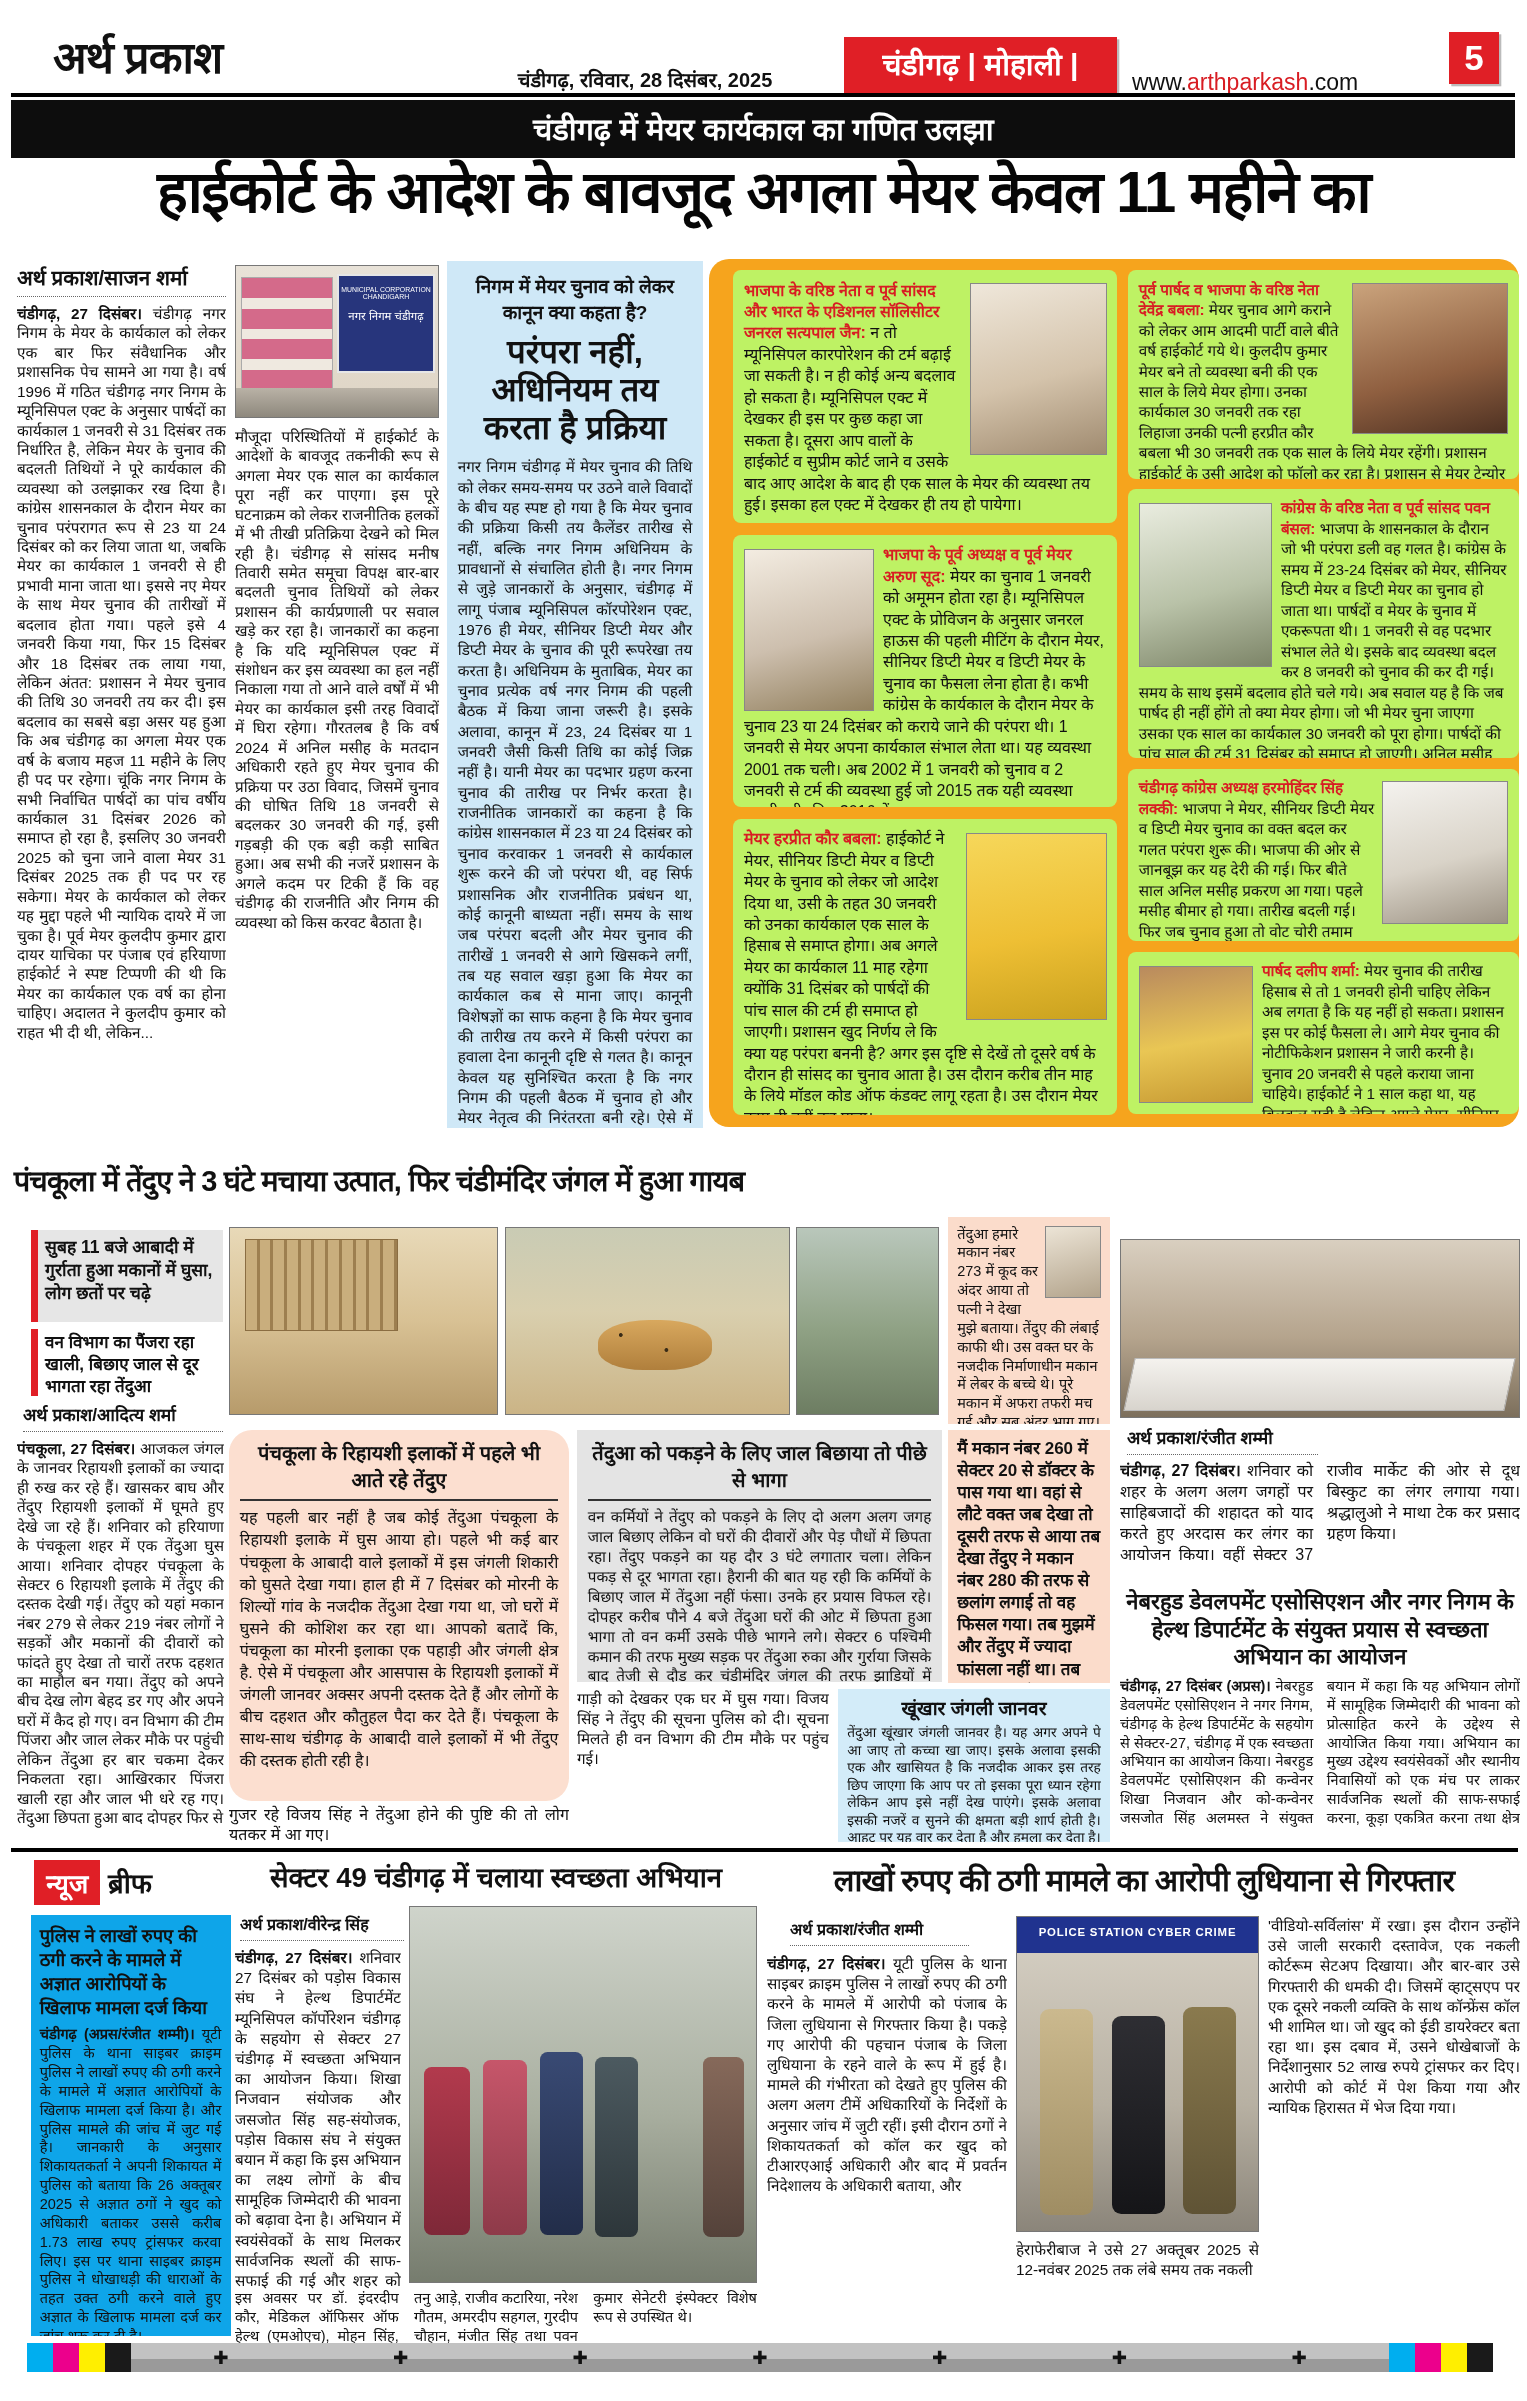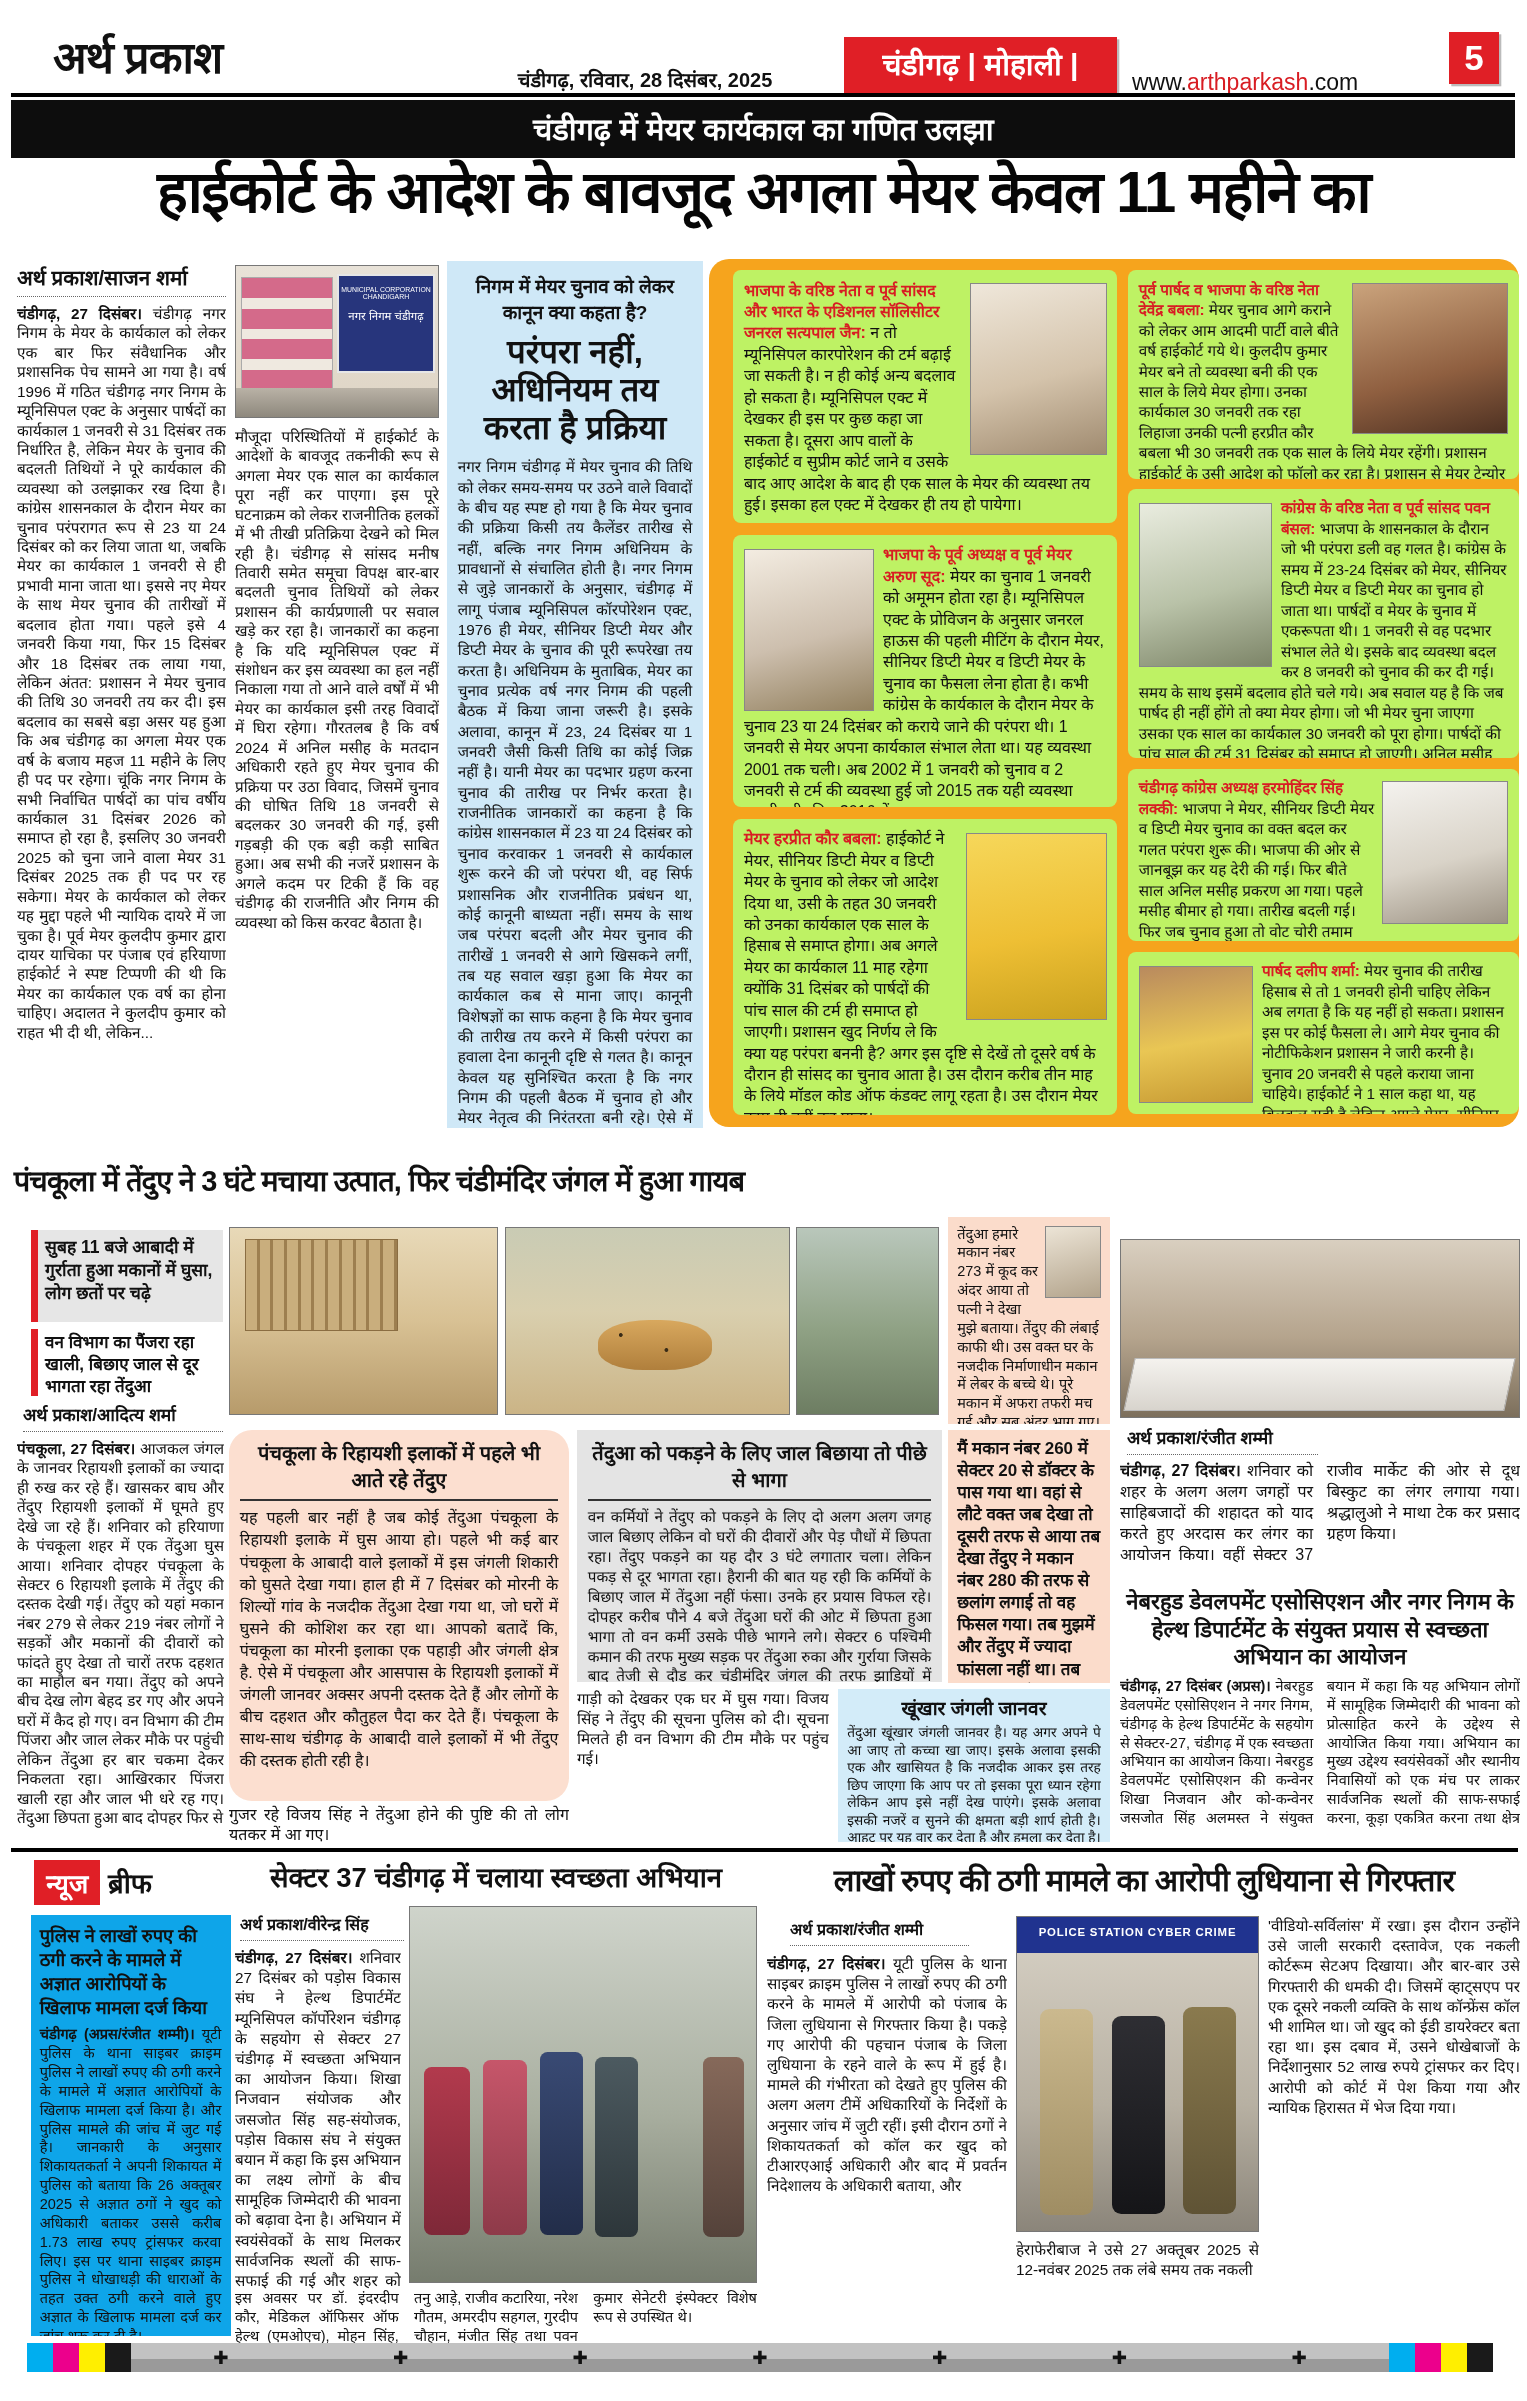--- a/index.html
+++ b/index.html
@@ -180,21 +180,21 @@
     <span style="font-size:27.5px;font-weight:900;">ब्रीफ</span>
   </div>
   <div class="abs clip" style="left:30.5px;top:1915px;width:200px;height:421px;background:#0ea5e9;padding:9.2px;">
     <div class="b" style="font-size:18.3px;line-height:1.3;margin-bottom:6.1px;">पुलिस ने लाखों रुपए की ठगी करने के मामले में अज्ञात आरोपियों के खिलाफ मामला दर्ज किया</div>
     <div class="just" style="font-size:14.5px;line-height:1.3;">
       <span class="b">चंडीगढ़ (अप्रस/रंजीत शम्मी)।</span>
       <span>यूटी पुलिस के थाना साइबर क्राइम पुलिस ने लाखों रुपए की ठगी करने के मामले में अज्ञात आरोपियों के खिलाफ मामला दर्ज किया है। और पुलिस मामले की जांच में जुट गई है। जानकारी के अनुसार शिकायतकर्ता ने अपनी शिकायत में पुलिस को बताया कि 26 अक्तूबर 2025 से अज्ञात ठगों ने खुद को अधिकारी बताकर उससे करीब 1.73 लाख रुपए ट्रांसफर करवा लिए। इस पर थाना साइबर क्राइम पुलिस ने धोखाधड़ी की धाराओं के तहत उक्त ठगी करने वाले हुए अज्ञात के खिलाफ मामला दर्ज कर जांच शुरू कर दी है।</span>
     </div>
   </div>
 
-  <div class="abs ctr" style="left:233px;top:1858px;width:526px;font-size:27.5px;font-weight:900;">सेक्टर 37 चंडीगढ़ में चलाया स्वच्छता अभियान</div>
+  <div class="abs ctr" style="left:233px;top:1858px;width:526px;font-size:27.5px;font-weight:900;">सेक्टर 49 चंडीगढ़ में चलाया स्वच्छता अभियान</div>
   <div class="abs byline" style="left:240px;top:1913px;width:164px;font-size:16px;">अर्थ प्रकाश/वीरेन्द्र सिंह</div>
   <div class="abs just clip" style="left:235px;top:1948px;width:166px;height:342px;font-size:15.3px;line-height:1.32;">
     <span class="b">चंडीगढ़, 27 दिसंबर।</span>
     <span>शनिवार 27 दिसंबर को पड़ोस विकास संघ ने हेल्थ डिपार्टमेंट म्यूनिसिपल कॉर्पोरेशन चंडीगढ़ के सहयोग से सेक्टर 27 चंडीगढ़ में स्वच्छता अभियान का आयोजन किया। शिखा निजवान संयोजक और जसजोत सिंह सह-संयोजक, पड़ोस विकास संघ ने संयुक्त बयान में कहा कि इस अभियान का लक्ष्य लोगों के बीच सामूहिक जिम्मेदारी की भावना को बढ़ावा देना है। अभियान में स्वयंसेवकों के साथ मिलकर सार्वजनिक स्थलों की साफ-सफाई की गई और शहर को स्वच्छ रखने का संदेश दिया गया।</span>
   </div>
   <div class="photo" style="left:409px;top:1906px;width:348px;height:377px;background:linear-gradient(180deg,#cfd4cb 0%,#a8ae9f 55%,#767c6e 100%);">
     <div class="abs" style="left:13.7px;top:160px;width:46px;height:168px;background:linear-gradient(180deg,#b23a4d,#7e2838);border-radius:7.6px;"></div>
     <div class="abs" style="left:73px;top:153px;width:44px;height:175px;background:linear-gradient(180deg,#c6566a,#8e3a49);border-radius:7.6px;"></div>
     <div class="abs" style="left:130px;top:145px;width:43px;height:183px;background:linear-gradient(180deg,#394a74,#222d49);border-radius:7.6px;"></div>
     <div class="abs" style="left:185px;top:150px;width:43px;height:180px;background:linear-gradient(180deg,#4c5a60,#2d363a);border-radius:7.6px;"></div>

